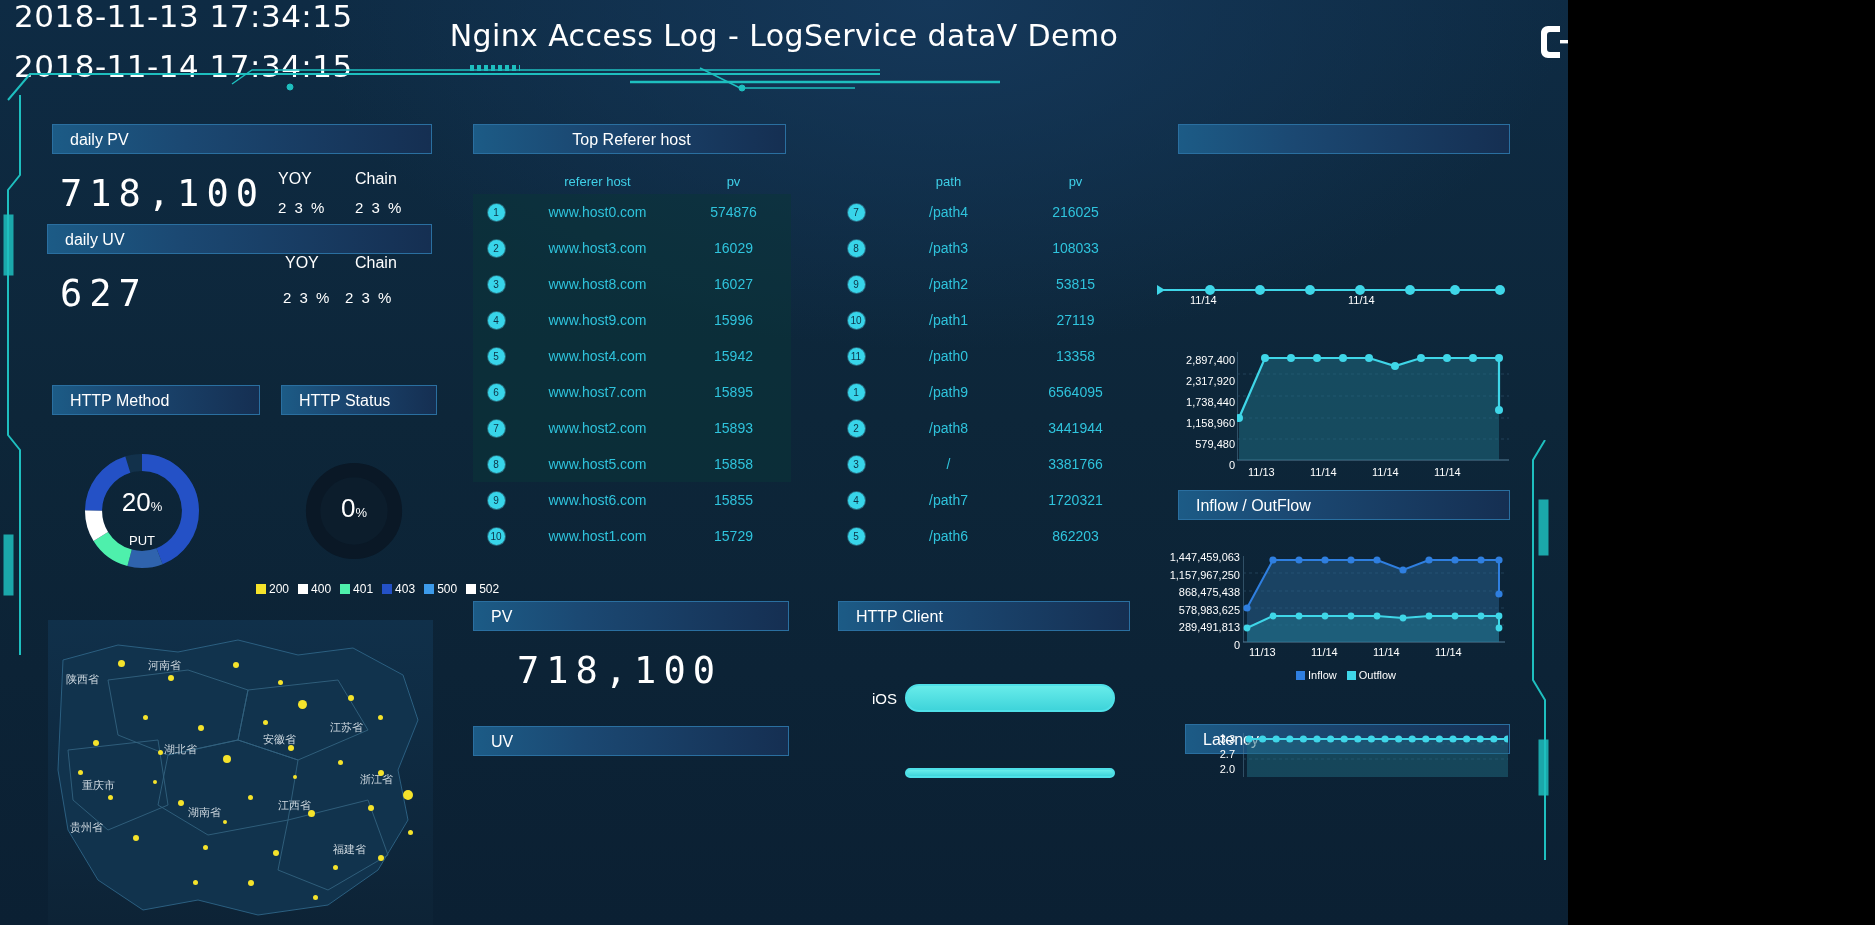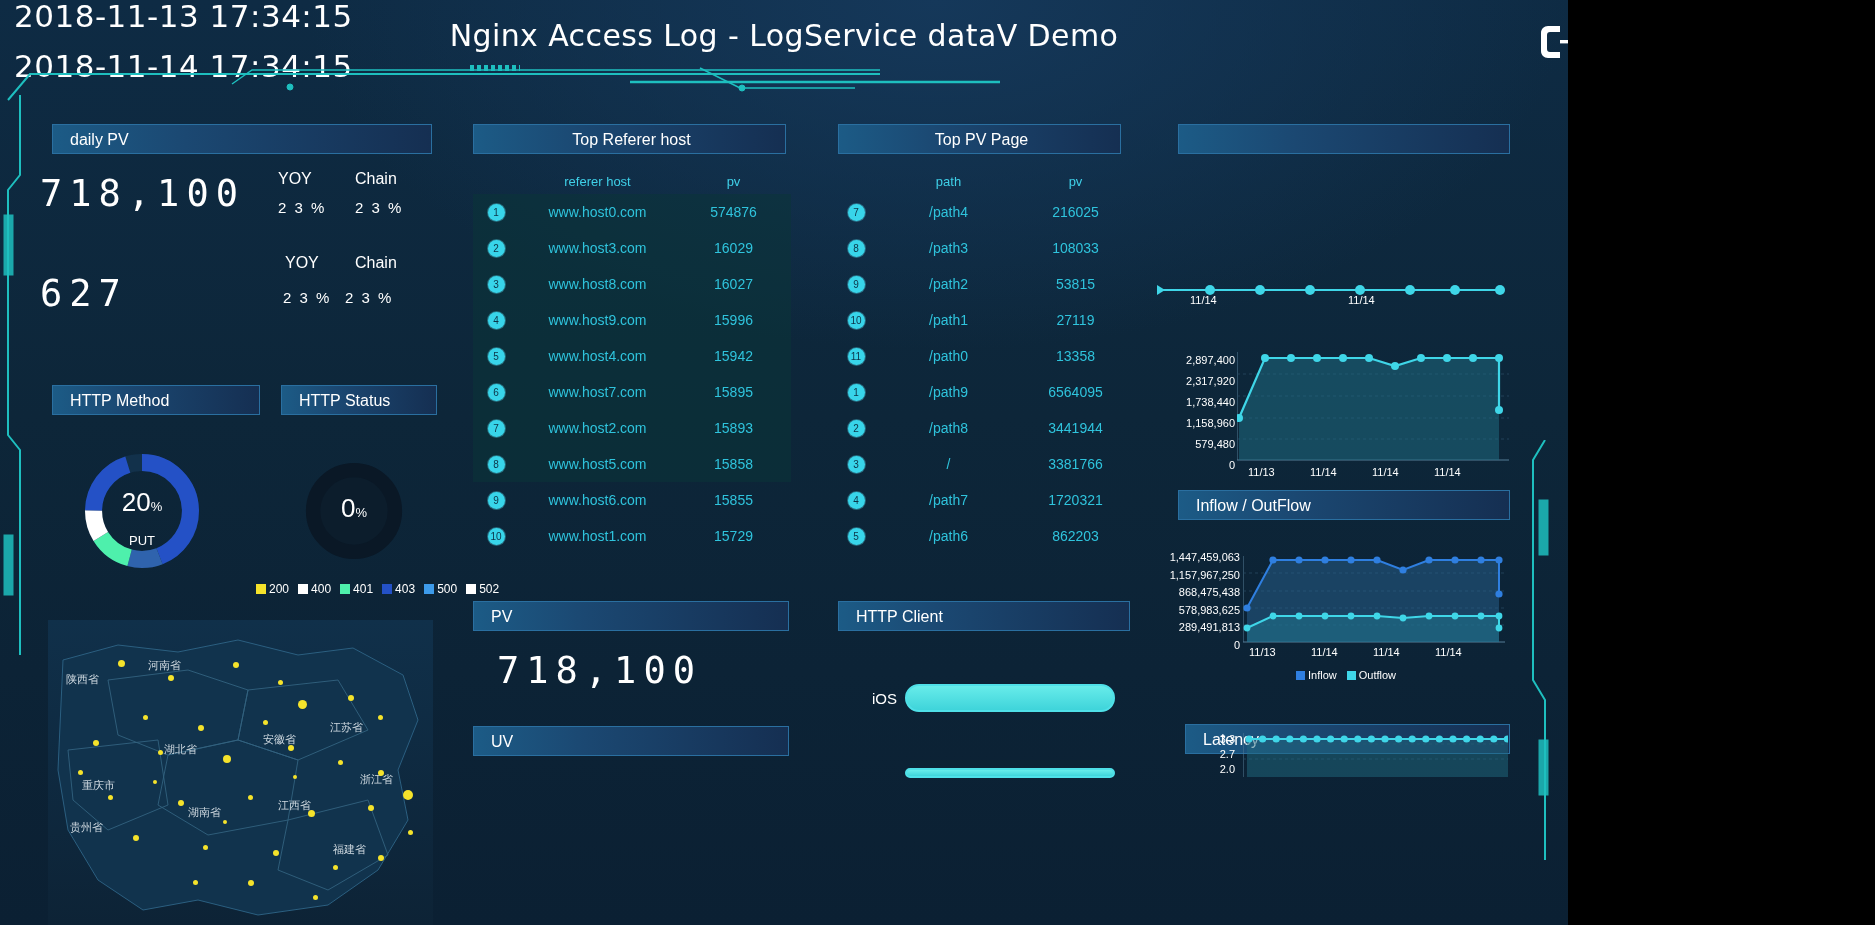--- a/index.html
+++ b/index.html
@@ -44,21 +44,21 @@
   .ph {
     position:absolute; height:30px; line-height:30px; padding-left:17px;
     font-size:16px; color:#ffffff;
     background:linear-gradient(90deg,#1c5b86 0%, #1b4872 35%, #152f52 100%);
     border:1px solid #2a6fa0;
   }
   .ph.center { text-align:center; padding-left:4px; }
 
   
   .bignum { position:absolute; font-size:37px; color:#ffffff; letter-spacing:7px;
-    font-family:"DejaVu Sans Mono", monospace; }
+    font-family:"DejaVu Sans Mono", monospace;margin-left:20px; }
   .kpi-lab { position:absolute; font-size:16px; color:#ffffff; }
   .kpi-val { position:absolute; font-size:15px; color:#ffffff; letter-spacing:2px; }
 
   
   .tbl { position:absolute; }
   .tbl .hdr { display:flex; font-size:13px; color:#3fd0e8; height:26px; align-items:center; }
   .tbl .row { display:flex; align-items:center; height:36px; font-size:14px; color:#2fc4dd; }
   .tbl .row.alt { background:rgba(11,52,56,.55); }
   .rk { width:46px; display:flex; justify-content:center; }
   .rk i {
@@ -142,20 +142,21 @@
     </div>
   </div>
 
   <div class="ph" style="left:52px;top:124px;width:380px;">daily PV</div>
   <div class="bignum" style="left:40px;top:172px;">718,100</div>
   <div class="kpi-lab" style="left:278px;top:170px;">YOY</div>
   <div class="kpi-lab" style="left:355px;top:170px;">Chain</div>
   <div class="kpi-val" style="left:278px;top:199px;">2 3 %</div>
   <div class="kpi-val" style="left:355px;top:199px;">2 3 %</div>
 
+  <div class="ph" style="left:47px;top:224px;width:385px;">daily UV</div>
   <div class="bignum" style="left:40px;top:272px;">627</div>
   <div class="kpi-lab" style="left:285px;top:254px;">YOY</div>
   <div class="kpi-lab" style="left:355px;top:254px;">Chain</div>
   <div class="kpi-val" style="left:283px;top:289px;">2 3 %</div>
   <div class="kpi-val" style="left:345px;top:289px;">2 3 %</div>
 
   <div class="ph" style="left:52px;top:385px;width:208px;">HTTP Method</div>
   <div class="ph" style="left:281px;top:385px;width:156px;">HTTP Status</div>
 
   <div class="donut-wrap" style="left:78px;top:447px;width:128px;height:128px;">
@@ -323,21 +324,20 @@
       </div>
       <div class="row">
         <span class="rk">
           <i>10</i>
         </span>
         <span class="c-name">www.host1.com</span>
         <span class="c-val">15729</span>
       </div>
     </div>
 
-  <div class="ph center" style="left:838px;top:124px;width:283px;">Top PV Page</div>
   <div class="tbl" id="pvpage-table" style="left:833px;top:168px;width:300px;">
       <div class="hdr">
         <span class="rk"></span>
         <span class="c-name">path</span>
         <span class="c-val">pv</span>
       </div>
       <div class="row">
         <span class="rk">
           <i>7</i>
         </span>

